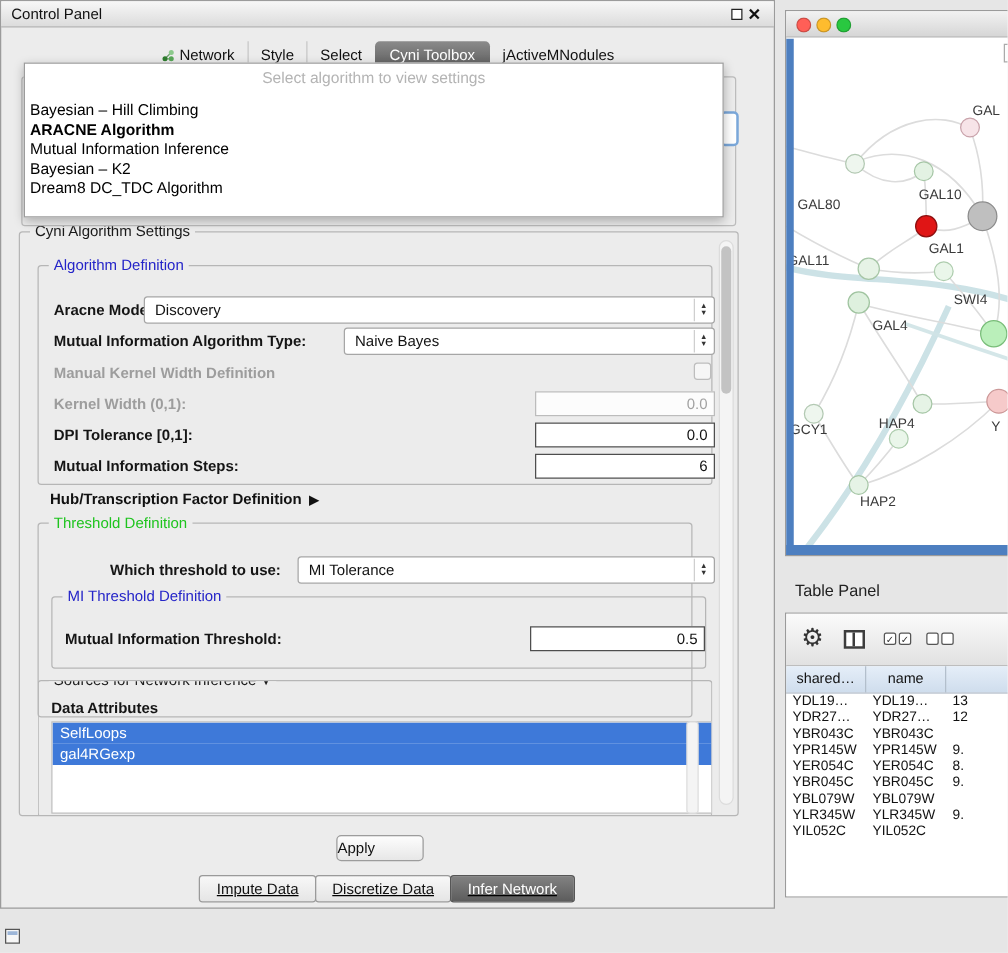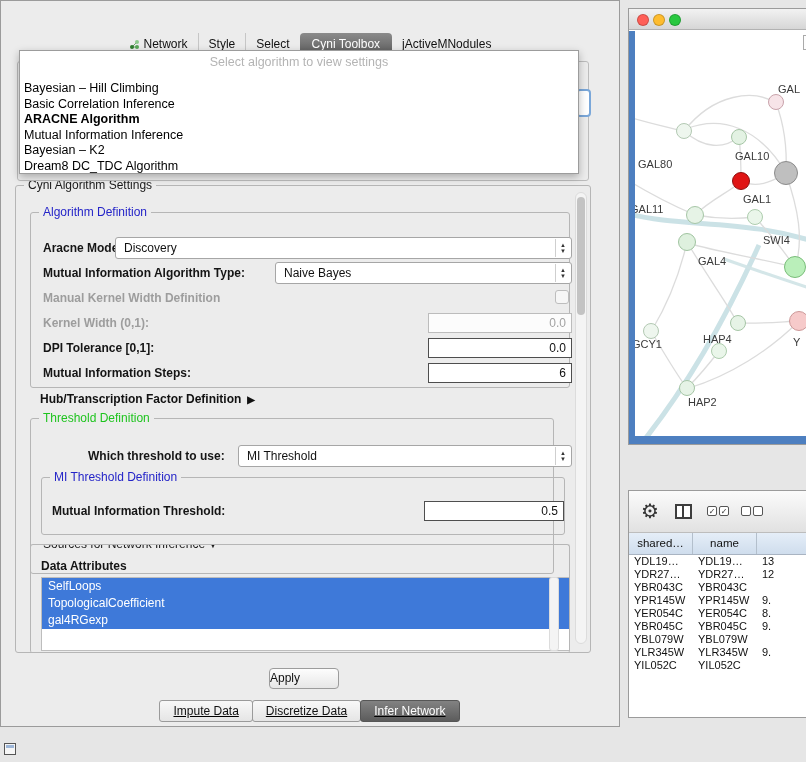--- a/index.html
+++ b/index.html
@@ -102,20 +102,25 @@
 
   .corner-icon { position:absolute; left:4px; top:743px; width:12px; height:12px; border:1px solid #555; background:#f6f6f6; }
   .corner-icon:after { content:""; position:absolute; left:1px; right:1px; top:1px; height:3px; background:#9db6d8; }
 </style>
 </head>
 <body>
 
 <div id="screen">
 
   <div class="window" id="control-panel">
+    <div class="titlebar">
+      <span>Control Panel</span>
+      <span class="tb-float" style="left:584px"></span>
+      <span class="tb-close" style="left:597px">✕</span>
+    </div>
 
     <div class="tabrow">
       <span class="tab">
         <svg width="11" height="11" viewBox="0 0 11 11">
           <line x1="3" y1="8" x2="8" y2="3" stroke="#6aa06a" stroke-width="1"></line>
           <line x1="3" y1="8" x2="8" y2="8" stroke="#6aa06a" stroke-width="1"></line>
           <circle cx="3" cy="8" r="2" fill="#2e7d2e"></circle>
           <circle cx="8" cy="3" r="2" fill="#8bc98b"></circle>
           <circle cx="8" cy="8" r="2" fill="#57a757"></circle>
         </svg>
@@ -135,21 +140,20 @@
         </span>
     </div>
 
     <div class="frag-group"></div>
     <div class="frag-focus"></div>
 
     <div class="popup">
       <div class="popup-placeholder">Select algorithm to view settings</div>
       <div class="popup-items">
         <div class="popup-item">Bayesian – Hill Climbing</div>
-        <div class="popup-item">Basic Correlation Inference</div>
         <div class="popup-item bold">ARACNE Algorithm</div>
         <div class="popup-item">Mutual Information Inference</div>
         <div class="popup-item">Bayesian – K2</div>
         <div class="popup-item">Dream8 DC_TDC Algorithm</div>
       </div>
     </div>
 
     <div class="groupbox" style="left:14px;top:184px;width:576px;height:468px">
       <span class="gb-title">Cyni Algorithm Settings</span>
 
@@ -193,21 +197,21 @@
 
       <div class="hub-line" style="left:24px;top:206px">
         <span>Hub/Transcription Factor Definition</span><span class="tri">▶</span>
       </div>
 
       <div class="groupbox" style="left:14px;top:232px;width:524px;height:156px">
         <span class="gb-title green">Threshold Definition</span>
 
         <span class="lbl" style="left:57px;top:30px">Which threshold to use:</span>
         <div class="combo" style="left:207px;top:26px;width:334px">
-          <span>MI Threshold</span>
+          <span>MI Tolerance</span>
           <span class="steppers">
               <i>▲</i>
               <i>▼</i>
             </span>
         </div>
 
         <div class="groupbox" style="left:10px;top:58px;width:524px;height:58px">
           <span class="gb-title blue">MI Threshold Definition</span>
           <span class="lbl" style="left:10px;top:26px">Mutual Information Threshold:</span>
           <div class="field" style="left:382px;top:23px;width:140px">0.5</div>
@@ -215,21 +219,20 @@
       </div>
 
       <div class="groupbox" style="left:14px;top:358px;width:540px;height:109px;border-bottom:none;overflow:hidden">
         <span class="gb-title">
           <span>Sources for Network Inference</span>
           <span style="font-size:9px">▼</span>
         </span>
         <span class="lbl" style="left:10px;top:14px">Data Attributes</span>
         <div class="attr-list" style="left:10px;top:32px;width:596px;height:74px">
           <div class="attr-item">SelfLoops</div>
-          <div class="attr-item">TopologicalCoefficient</div>
           <div class="attr-item">gal4RGexp</div>
         </div>
         <div class="vscroll" style="left:518px;top:32px;height:74px;width:10px;border-radius:3px"></div>
       </div>
     </div>
 
     <div class="btn" style="left:268px;top:667px;width:70px;height:21px">Apply</div>
 
     <div class="segrow">
       <span class="seg">Impute Data</span>
@@ -299,20 +302,21 @@
         <div class="net-label" style="left: 69px; top: 224px;">GAL4</div>
         <div class="net-label" style="left: 3px; top: 307px;">GCY1</div>
         <div class="net-label" style="left: 74px; top: 302px;">HAP4</div>
         <div class="net-label" style="left: 164px; top: 305px;">Y</div>
         <div class="net-label" style="left: 59px; top: 365px;">HAP2</div>
       </div>
     <div class="net-frame-left"></div>
     <div class="net-frame-bottom"></div>
   </div>
 
+  <div class="tp-caption">Table Panel</div>
 
   <div class="window" id="table-window">
     <div class="tp-toolbar">
       <span class="gear">⚙</span>
       <span class="colicon"></span>
       <span class="cbpair" style="left:78px">
         <span class="mini-cb">✓</span>
         <span class="mini-cb">✓</span>
       </span>
       <span class="cbpair" style="left:112px">

